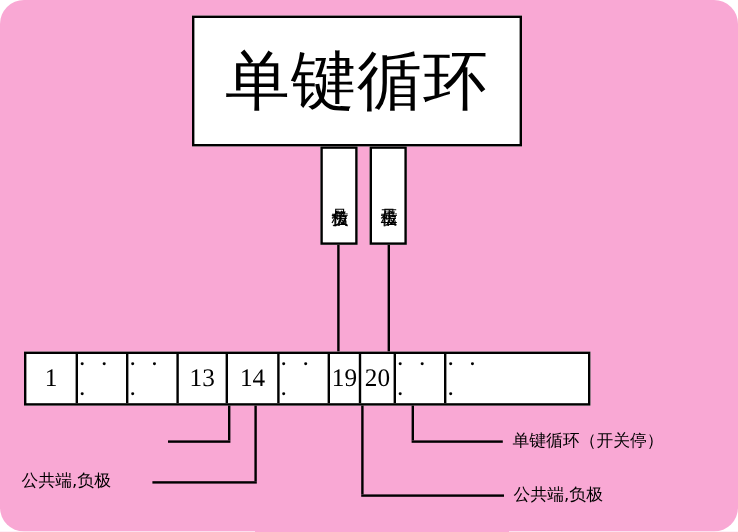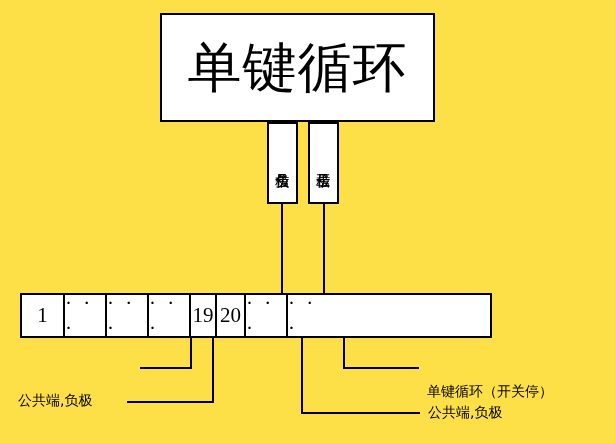--- a/index.html
+++ b/index.html
@@ -4,23 +4,24 @@
 <style>
   html, body {
     margin: 0;
     padding: 0;
     background: #ffffff;
   }
   #canvas {
     position: relative;
     width: 615px;
     height: 443px;
-    background: #fde047;
+    background: #f9a8d4;
     font-family: "Liberation Serif", "DejaVu Serif", serif;
     overflow: hidden;
+    border-radius: 20px;
   }
   .box {
     position: absolute;
     border: 2px solid #000000;
     box-sizing: border-box;
     background: #ffffff;
   }
   
   #title-box {
     left: 160px;
@@ -138,20 +139,22 @@
     <span class="vbox-text">信号正极</span>
   </div>
 
   <div class="vline" style="left:281px; top:204px; height:89px;"></div>
   <div class="vline" style="left:323px; top:204px; height:89px;"></div>
 
   <div id="terminal-strip">
     <div class="cell" style="width:43px;">1</div>
     <div class="cell dots" style="width:42px;">·  ·  ·</div>
     <div class="cell dots" style="width:42px;">·  ·  ·</div>
+    <div class="cell" style="width:41px;">13</div>
+    <div class="cell" style="width:43px;">14</div>
     <div class="cell dots" style="width:42px;">·  ·  ·</div>
     <div class="cell" style="width:26px;">19</div>
     <div class="cell" style="width:29px;">20</div>
     <div class="cell dots" style="width:42px;">·  ·  ·</div>
     <div class="cell dots" style="width:42px;">·  ·  ·</div>
   </div>
 
   <div class="vline" style="left:190px; top:338px; height:29px;"></div>
   <div class="hline" style="left:140px; top:367px; width:52px;"></div>
 
@@ -160,17 +163,17 @@
 
   <div class="vline" style="left:301px; top:338px; height:74px;"></div>
   <div class="hline" style="left:301px; top:412px; width:119px;"></div>
 
   <div class="vline" style="left:343px; top:338px; height:29px;"></div>
   <div class="hline" style="left:343px; top:367px; width:76px;"></div>
 
 
   <div class="label label-cn" style="left:18px; top:392px;">公共端,负极</div>
 
-  <div class="label label-cn" style="left:427px; top:359px;margin-top:24px;">单键循环（开关停）</div>
+  <div class="label label-cn" style="left:427px; top:359px;">单键循环（开关停）</div>
 
   <div class="label label-cn" style="left:428px; top:404px;">公共端,负极</div>
 
 </div>
 
 </body></html>

